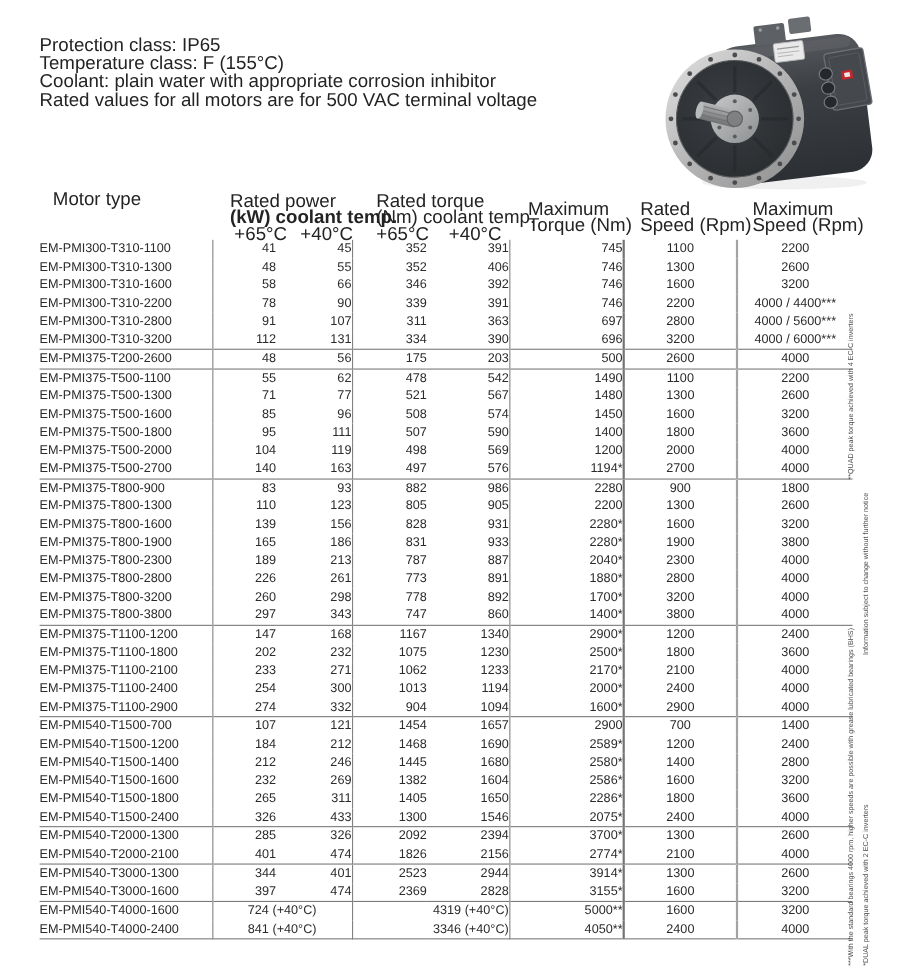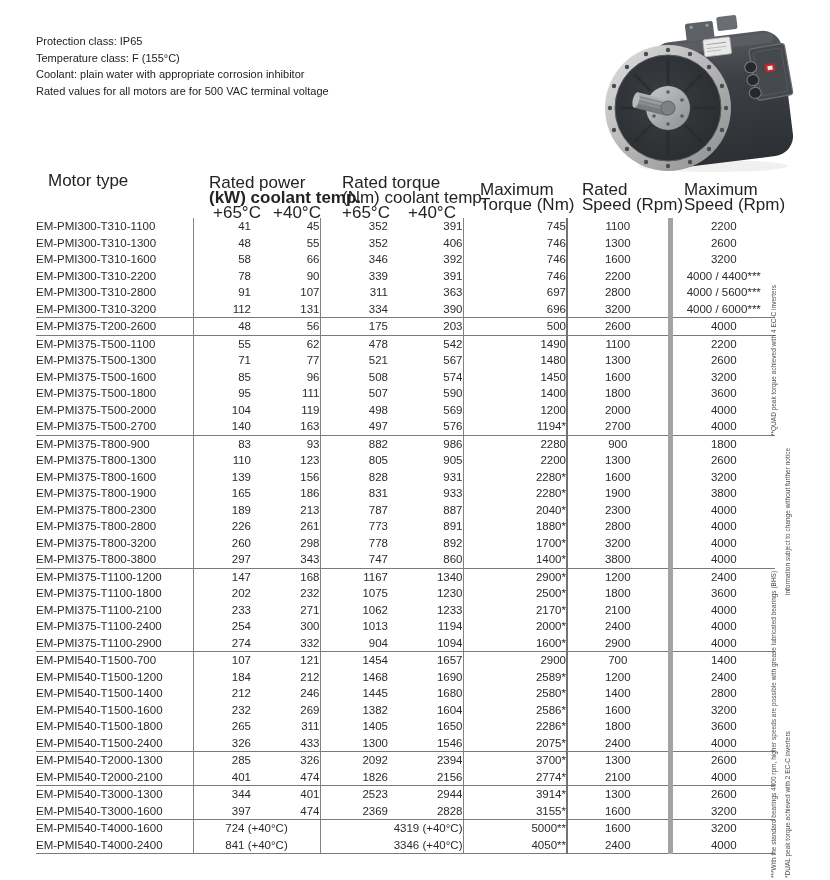--- a/index.html
+++ b/index.html
@@ -1,21 +1,21 @@
 <!DOCTYPE html>
 <html><head>
 <meta charset="utf-8">
 <style>
   html,body{margin:0;padding:0;background:#ffffff;}
   .sheet{
     position:relative;width:830px;height:880px;background:#ffffff;overflow:hidden;
     font-family:"Liberation Sans",sans-serif;color:#2b2b2b;
   }
   
-  .info-block{position:absolute;left:36px;top:33px;font-size:11px;line-height:16.5px;color:#232323;}
+  .info-block{position:absolute;left:36px;top:33px;font-size:17px;line-height:16.5px;color:#232323;}
   
   .table-header{position:absolute;left:48px;top:174px;width:760px;height:44px;font-size:17px;color:#232323;}
   .table-header span{position:absolute;white-space:nowrap;line-height:13px;}
   .h-mt{left:0;top:2;}
   .h-pt{left:161px;top:2px;}
   .h-ps{left:161px;top:17px;font-weight:bold;}
   .h-p65{left:161px;top:32px;width:56px;text-align:center;}
   .h-p40{left:218px;top:32px;width:62px;text-align:center;}
   .h-tt{left:294px;top:2px;}
   .h-ts{left:294px;top:17px;}
@@ -36,21 +36,21 @@
   table.spec td{
     height:16.5px;padding:0;line-height:16px;white-space:nowrap;
     font-size:11.5px;vertical-align:middle;
   }
   td.c0{text-align:left;border-right:1px solid #828282;}
   td.c1{text-align:right;padding-right:5px;}
   td.c2{text-align:right;padding-right:16px;border-right:1px solid #828282;}
   td.c3{text-align:right;padding-right:4px;}
   td.c4{text-align:right;padding-right:22px;border-right:1px solid #828282;}
   td.c5{text-align:right;border-right:2px solid #737373;}
-  td.c6{text-align:center;border-right:5px solid #a3a3a3;margin-top:31px;}
+  td.c6{text-align:center;border-right:2px solid #a3a3a3;margin-top:31px;}
   td.c7{text-align:center;}
   td.mp{text-align:center;border-right:1px solid #828282;}
   td.mt{text-align:right;border-right:1px solid #828282;}
   tr.group-start td{border-top:1px solid #7a7a7a;}
   tr.table-end td{border-bottom:1px solid #7a7a7a;}
   
   .vnotes{
     position:absolute;transform:rotate(-90deg);transform-origin:0 0;
     display:flex;justify-content:space-between;align-items:flex-start;
     font-size:6.5px;color:#4d4d4d;line-height:9px;white-space:nowrap;

